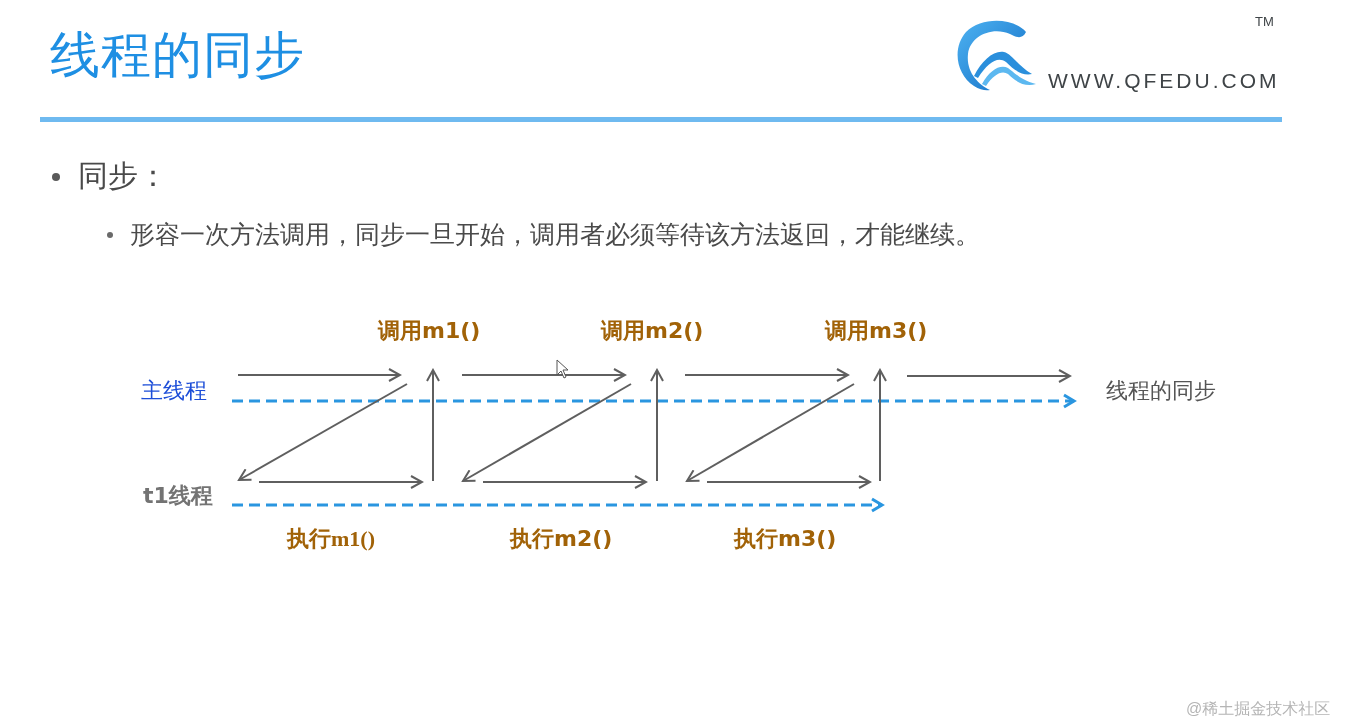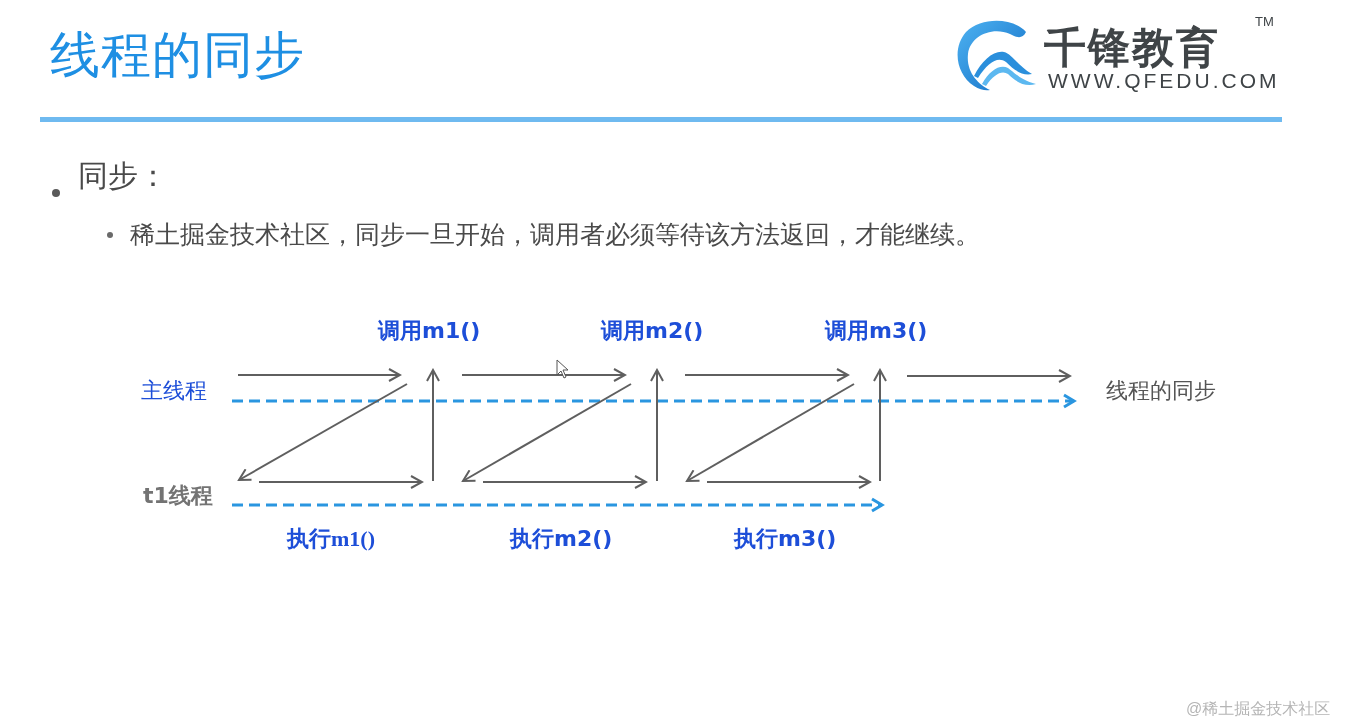--- a/index.html
+++ b/index.html
@@ -3,59 +3,58 @@
 <meta charset="utf-8">
 <style>
   html, body { margin: 0; padding: 0; background: #ffffff; }
   body { width: 1352px; height: 727px; position: relative; overflow: hidden; font-family: "DejaVu Sans", sans-serif; }
   .title { position: absolute; left: 50px; top: 22px; font-size: 50px; font-weight: normal; color: #1e8fe3; letter-spacing: 1px; font-family: "DejaVu Sans", sans-serif; }
   .rule { position: absolute; left: 40px; top: 117px; width: 1242px; height: 5px; background: #6fbaf0; }
   .logo { position: absolute; left: 952px; top: 14px; width: 330px; height: 80px; }
   .logo-text { position: absolute; left: 92px; top: 6px; font-size: 42px; font-weight: bold; color: #3f4447; letter-spacing: 2px; font-family: "DejaVu Sans", sans-serif; }
   .logo-url { position: absolute; left: 96px; top: 55px; font-size: 21px; color: #3f4447; letter-spacing: 3px; font-family: "Liberation Sans", sans-serif; }
   .logo-tm { position: absolute; left: 303px; top: 0px; font-size: 13px; color: #3f4447; font-family: "Liberation Sans", sans-serif; }
-  .b1 { position: absolute; left: 52px; top: 156px; font-size: 30px; color: #4a4a4a; font-family: "DejaVu Serif", serif; display: flex; align-items: flex-end; }
+  .b1 { position: absolute; left: 52px; top: 156px; font-size: 30px; color: #4a4a4a; font-family: "DejaVu Serif", serif; display: flex; align-items: center; }
   .b1 .dot { width: 8px; height: 8px; border-radius: 50%; background: #5a5a5a; margin-right: 18px; }
   .b2 { position: absolute; left: 107px; top: 218px; font-size: 25px; color: #4a4a4a; font-family: "DejaVu Serif", serif; display: flex; align-items: center; }
   .b2 .dot { width: 6px; height: 6px; border-radius: 50%; background: #6a6a6a; margin-right: 17px; }
-  .lbl { position: absolute; font-size: 22px; font-weight: bold; color: #1d4ed8; font-family: "DejaVu Sans", sans-serif; white-space: nowrap; }
+  .lbl { position: absolute; font-size: 22px; font-weight: bold; color: #a16207; font-family: "DejaVu Sans", sans-serif; white-space: nowrap; }
   svg.diagram { position: absolute; left: 0; top: 0; }
   .watermark { position: absolute; left: 1186px; top: 699px; font-size: 16px; color: #b5b5b5; font-family: Liberation Sans, sans-serif; }
 </style>
 </head>
 <body>
 
 <div class="title">线程的同步</div>
 
 <div class="logo">
   <svg width="90" height="80" viewBox="0 0 90 80" style="position:absolute;left:0;top:0;">
     <defs>
       <linearGradient id="lg1" x1="0" y1="0" x2="1" y2="1">
         <stop offset="0" stop-color="#4fb3f2"></stop>
         <stop offset="1" stop-color="#0f6cc4"></stop>
       </linearGradient>
     </defs>
     <path d="M74 18 C 62 4, 30 2, 14 18 C 0 34, 4 60, 22 72 C 28 76, 34 77, 38 76 C 26 70, 14 58, 16 40 C 18 22, 40 12, 58 20 C 64 23, 70 26, 74 18 Z" fill="url(#lg1)"></path>
     <path d="M22 62 C 30 46, 42 36, 52 38 C 60 40, 66 52, 80 60 C 70 62, 62 56, 54 48 C 46 42, 36 48, 26 64 Z" fill="#2a8fdc"></path>
     <path d="M30 70 C 38 56, 48 50, 56 54 C 62 58, 68 66, 84 70 C 72 74, 62 66, 56 60 C 50 56, 42 60, 34 72 Z" fill="#5cb8f0"></path>
   </svg>
-  <div class="logo-text">千锋教育</div>
   <div class="logo-url">WWW.QFEDU.COM</div>
   <div class="logo-tm">TM</div>
 </div>
 
 <div class="rule"></div>
 
 <div class="b1">
   <span class="dot"></span>
   <span>同步：</span>
 </div>
 <div class="b2">
   <span class="dot"></span>
-  <span>稀土掘金技术社区，同步一旦开始，调用者必须等待该方法返回，才能继续。</span>
+  <span>形容一次方法调用，同步一旦开始，调用者必须等待该方法返回，才能继续。</span>
 </div>
 
 <svg class="diagram" width="1352" height="727" viewBox="0 0 1352 727">
   <defs>
     <marker id="ah" markerWidth="14" markerHeight="14" refX="12" refY="7" orient="auto" markerUnits="userSpaceOnUse">
       <path d="M1 1 L12 7 L1 13" fill="none" stroke="#5f5f5f" stroke-width="2"></path>
     </marker>
     <marker id="ahb" markerWidth="16" markerHeight="16" refX="12" refY="8" orient="auto" markerUnits="userSpaceOnUse">
       <path d="M2 2 L12 8 L2 14" fill="none" stroke="#2a96e0" stroke-width="3"></path>
     </marker>

